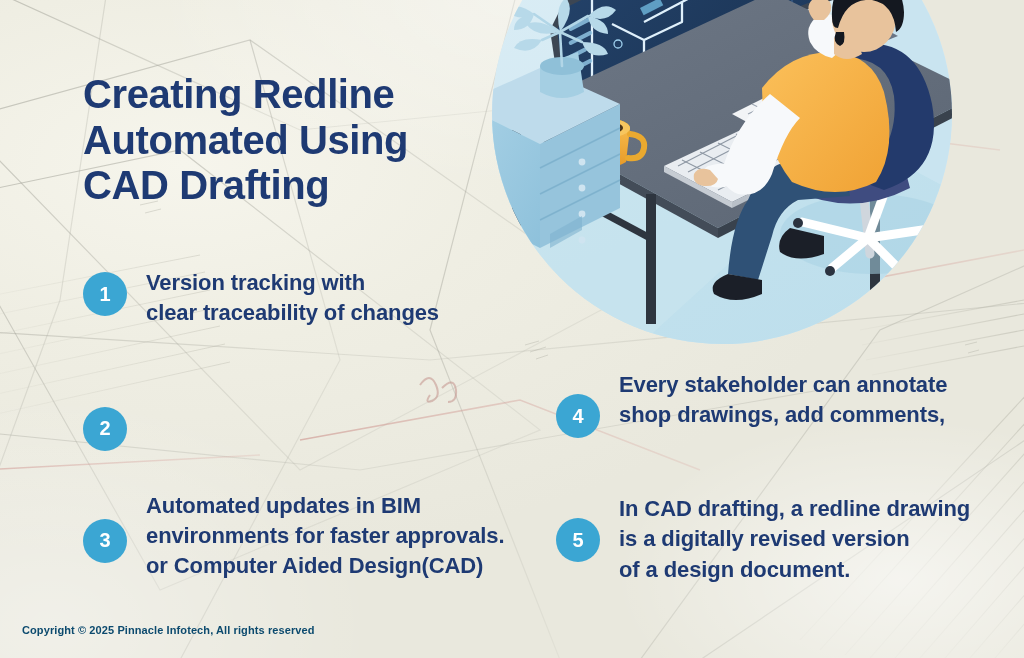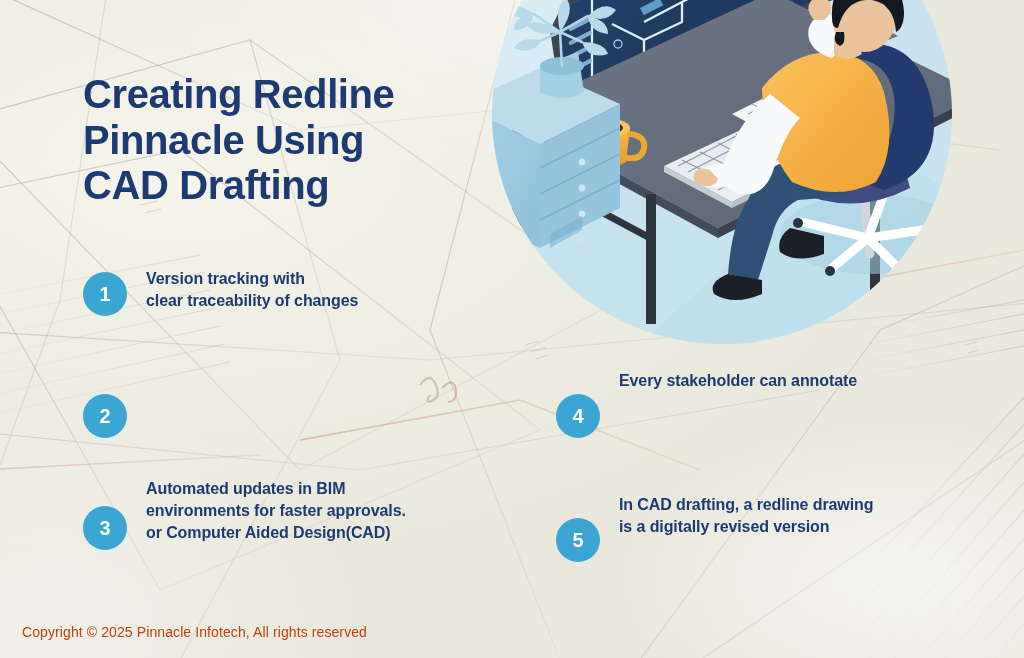--- a/index.html
+++ b/index.html
@@ -64,29 +64,29 @@
     display:flex; align-items:center; justify-content:center;
     margin-top:4px;
   }
   #col-left .item:nth-child(2) .num,
   #col-left .item:nth-child(3) .num{ margin-top:28px; }
   #col-right .item .num{ margin-top:24px; }
 
   .txt{
     margin-left:19px;
     color:#1e3a73;
-    font-size:16px; font-weight:bold; line-height:1.38;
+    font-size:22px; font-weight:bold; line-height:1.38;
     letter-spacing:-.1px;
   }
   .txt span{ display:block; white-space:nowrap; }
 
   
   #footer{
     position:absolute; left:22px; top:624px;
-    color:#c2410c; font-size:14px; font-weight:normal;
+    color:#0c4a6e; font-size:11px; font-weight:bold;
     letter-spacing:.1px;
   }
 </style>
 </head>
 <body>
 
 <div id="bg-base"></div>
 
 <svg id="bg-blueprint" viewBox="0 0 1024 658" preserveAspectRatio="none">
   <defs>
@@ -429,21 +429,21 @@
           <path d="M150 160 q22 0 26 12 q-20 6 -26 -12 Z"></path>
           <path d="M128 150 q-20 -14 -34 -8 q10 14 34 8 Z"></path>
         </g>
       </g>
     </g>
   </svg>
 </div>
 
 <h1 id="title">
   <span>Creating Redline</span>
-  <span>Pinnacle Using</span>
+  <span>Automated Using</span>
   <span>CAD Drafting</span>
 </h1>
 
 <div id="col-left" class="col">
 
   <div class="item">
     <div class="num">1</div>
     <div class="txt">
       <span>Version tracking with</span>
       <span>clear traceability of changes</span>
@@ -464,26 +464,28 @@
   </div>
 
 </div>
 
 <div id="col-right" class="col">
 
   <div class="item">
     <div class="num">4</div>
     <div class="txt">
       <span>Every stakeholder can annotate</span>
+      <span>shop drawings, add comments,</span>
     </div>
   </div>
 
   <div class="item">
     <div class="num">5</div>
     <div class="txt">
       <span>In CAD drafting, a redline drawing</span>
       <span>is a digitally revised version</span>
+      <span>of a design document.</span>
     </div>
   </div>
 
 </div>
 
 <div id="footer">Copyright © 2025 Pinnacle Infotech, All rights reserved</div>
 
 </body></html>

